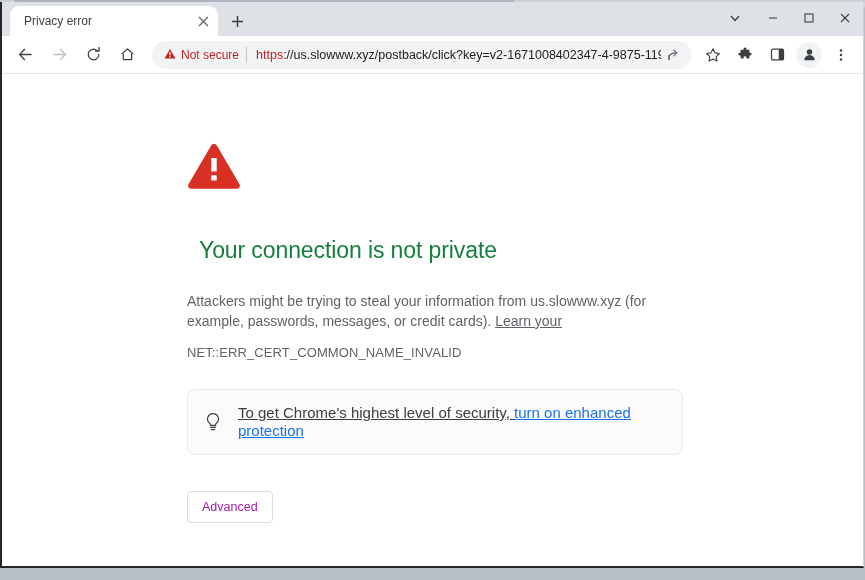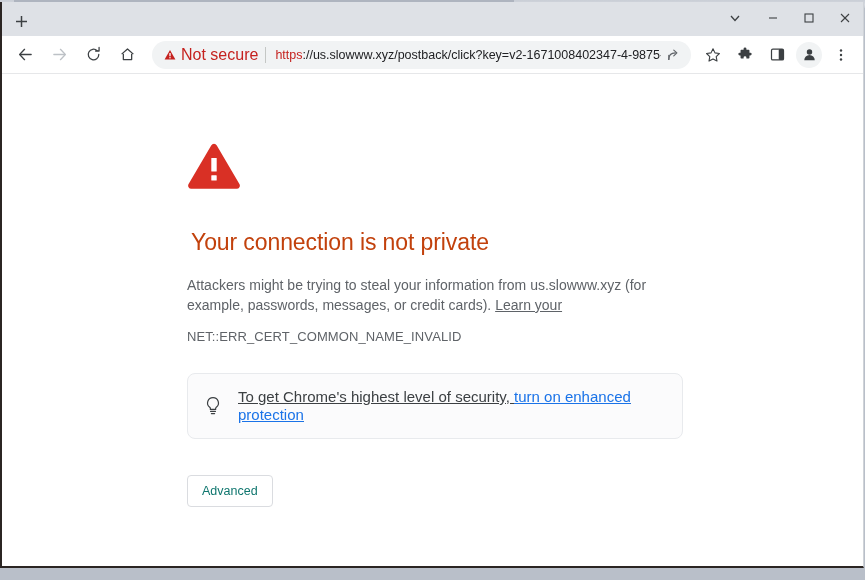--- a/index.html
+++ b/index.html
@@ -125,24 +125,23 @@
     background: #f1f3f4;
     border-radius: 14px;
     display: flex;
     align-items: center;
     padding: 0 6px 0 12px;
     box-sizing: border-box;
     min-width: 0;
   }
   .not-secure {
     display: flex;
-    align-items: center;
     flex-shrink: 0;
     color: #c5221f;
-    font-size: 16px;
+    font-size: 12px;
     padding-right: 7px;
   }
   .not-secure svg { margin-right: 5px; }
   .omnibox-sep {
     width: 1px;
     height: 16px;
     background: #c4c7c5;
     margin-right: 9px;
     flex-shrink: 0;
   }
@@ -185,25 +184,25 @@
     position: relative;
   }
   .interstitial {
     position: absolute;
     left: 185px;
     top: 68px;
     width: 496px;
   }
   .warn-icon { margin-bottom: 0; }
   .headline {
-    margin: 4px;
+    margin: 12px;
     padding-top: 31px;
     font-size: 23px;
     font-weight: 400;
-    color: #c2410c;
+    color: #15803d;
     letter-spacing: -0.1px;
   }
   .body-text {
     margin: 0;
     padding-top: 15px;
     font-size: 14px;
     line-height: 20px;
     color: #5f6368;
     max-width: 475px;
   }
@@ -245,21 +244,21 @@
   .actions {
     margin-top: 36px;
     width: 496px;
     display: flex;
     justify-content: space-between;
     align-items: center;
   }
   .btn-advanced {
     font-family: "Liberation Sans", sans-serif;
     font-size: 12.5px;
-    color: #0f766e;
+    color: #a21caf;
     background: #ffffff;
     border: 1px solid #dadce0;
     border-radius: 4px;
     padding: 8px 14px;
     line-height: 14px;
   }
   .btn-safety {
     font-family: "Liberation Sans", sans-serif;
     font-size: 12.5px;
     color: #ffffff;
@@ -272,20 +271,29 @@
 </style>
 </head>
 <body>
 
 <div class="bg-window-sliver"></div>
 
 <div class="browser-window">
 
   <div class="tab-strip">
 
+    <div class="tab">
+      <span class="tab-title">Privacy error</span>
+      <span class="tab-close">
+        <svg width="11" height="11" viewBox="0 0 11 11" fill="none" stroke="currentColor" stroke-width="1.2">
+          <line x1="1" y1="1" x2="10" y2="10"></line>
+            <line x1="10" y1="1" x2="1" y2="10"></line>
+        </svg>
+      </span>
+    </div>
 
     <div class="new-tab">
       <svg width="13" height="13" viewBox="0 0 13 13" fill="none" stroke="currentColor" stroke-width="1.5">
         <line x1="6.5" y1="1" x2="6.5" y2="12"></line>
           <line x1="1" y1="6.5" x2="12" y2="6.5"></line>
       </svg>
     </div>
 
     <div class="win-controls">
       <div class="win-btn chev">

